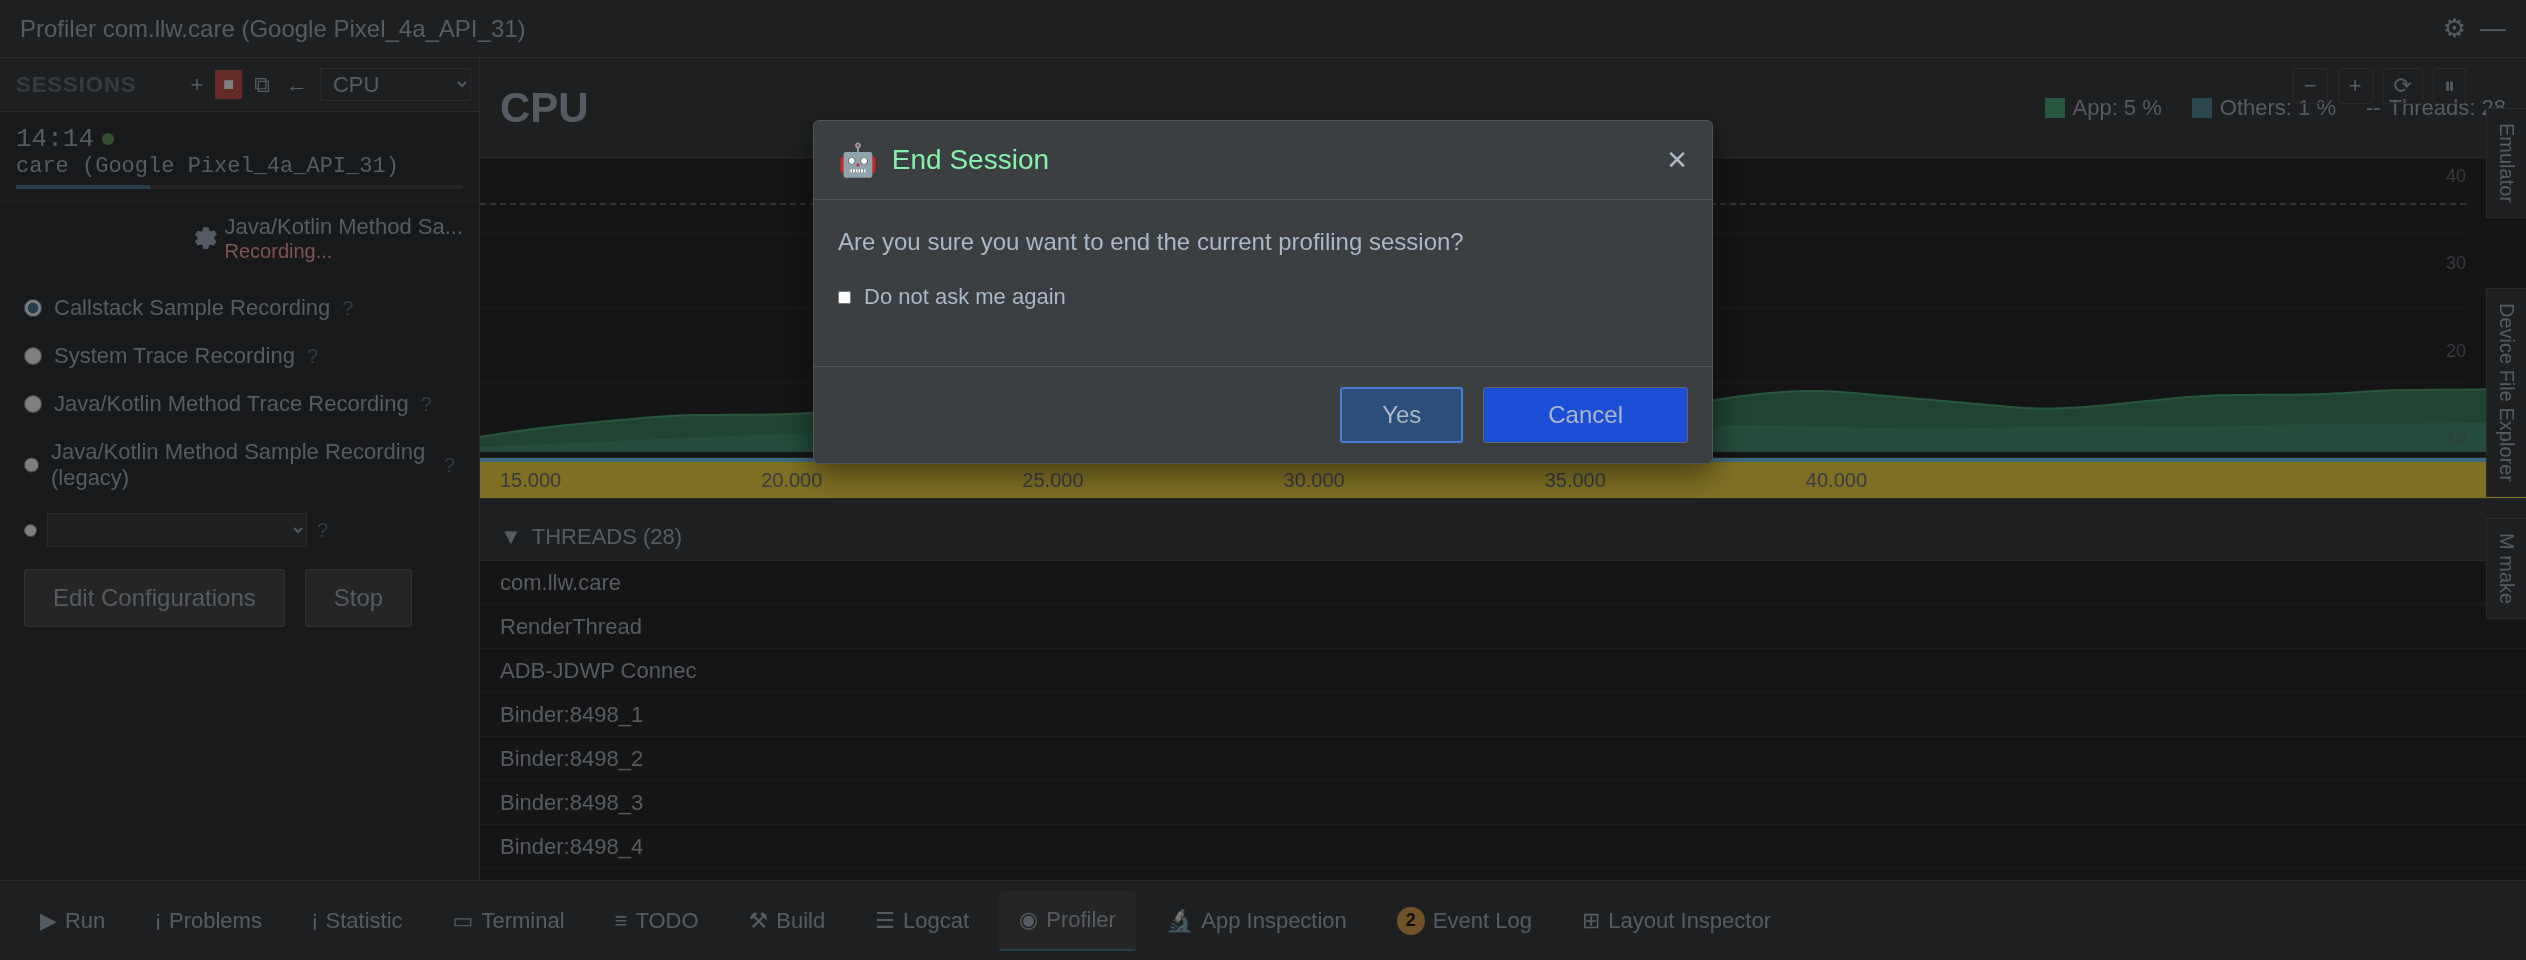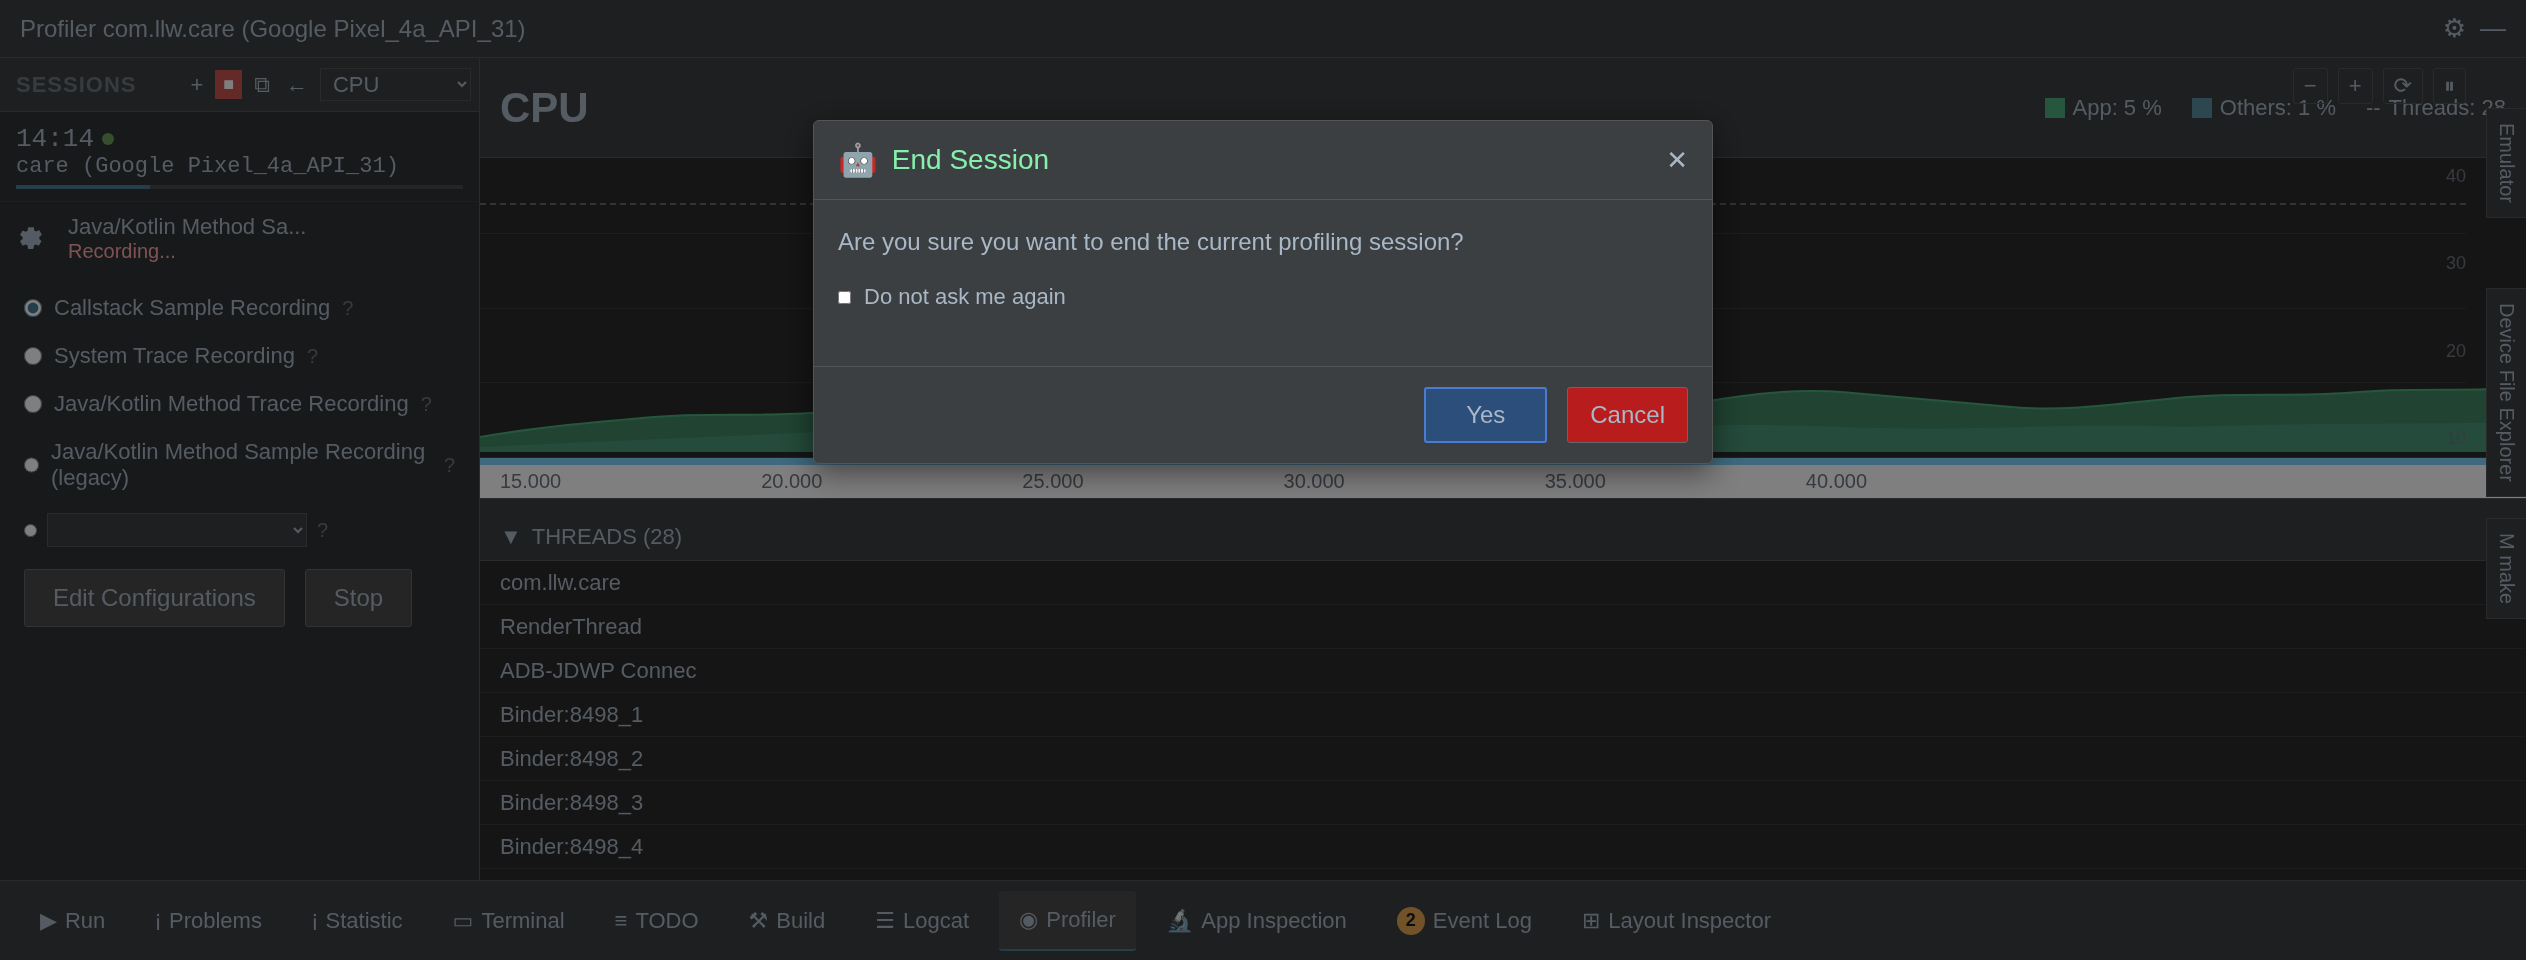--- a/index.html
+++ b/index.html
@@ -132,21 +132,22 @@
     }
     .progress-fill {
       height: 100%;
       background: #4a7c98;
       width: 30%;
     }
     .recording-item {
       padding: 12px 16px;
       display: flex;
       align-items: center;
-      gap: 24px;
+      gap: 6px;
+      justify-content: flex-end;
     }
     .recording-name {
       color: #a9b7c6;
       font-size: 22px;
     }
     .recording-status {
       color: #fca5a5;
       font-size: 20px;
     }
 
@@ -280,23 +281,23 @@
       border-bottom: 1px solid #3a3a3a;
       font-size: 22px;
       color: #a9b7c6;
       height: 44px;
       display: flex;
       align-items: center;
     }
 
     
     .timeline-axis {
-      background: #ffffff;
+      background: #fde047;
       height: 40px;
-      border-top: 7px solid #7dd3fc;
+      border-top: 4px solid #7dd3fc;
       display: flex;
       align-items: center;
       padding: 0 20px;
       gap: 200px;
       font-size: 20px;
       color: #6d7680;
     }
 
     
     .bottom-toolbar {
@@ -484,25 +485,25 @@
     .btn-yes {
       background: #2b4f7a;
       border: 2px solid #4a7cd4;
       color: #a9b7c6;
       font-size: 24px;
       padding: 12px 40px;
       cursor: pointer;
       border-radius: 3px;
     }
     .btn-cancel {
-      background: #b91c1c;
+      background: #1d4ed8;
       border: 1px solid #666;
       color: #a9b7c6;
       font-size: 24px;
-      padding: 12px 22px;
+      padding: 12px 64px;
       cursor: pointer;
       border-radius: 3px;
     }
 
     
     .y-axis-labels {
       position: absolute;
       right: 60px;
       top: 0;
       bottom: 0;

